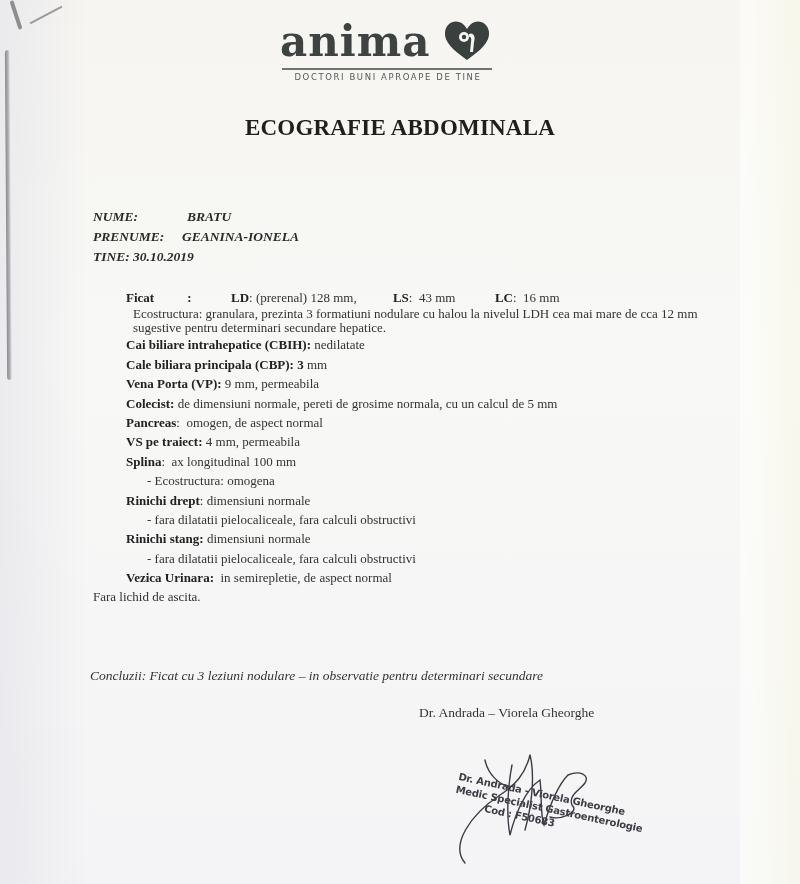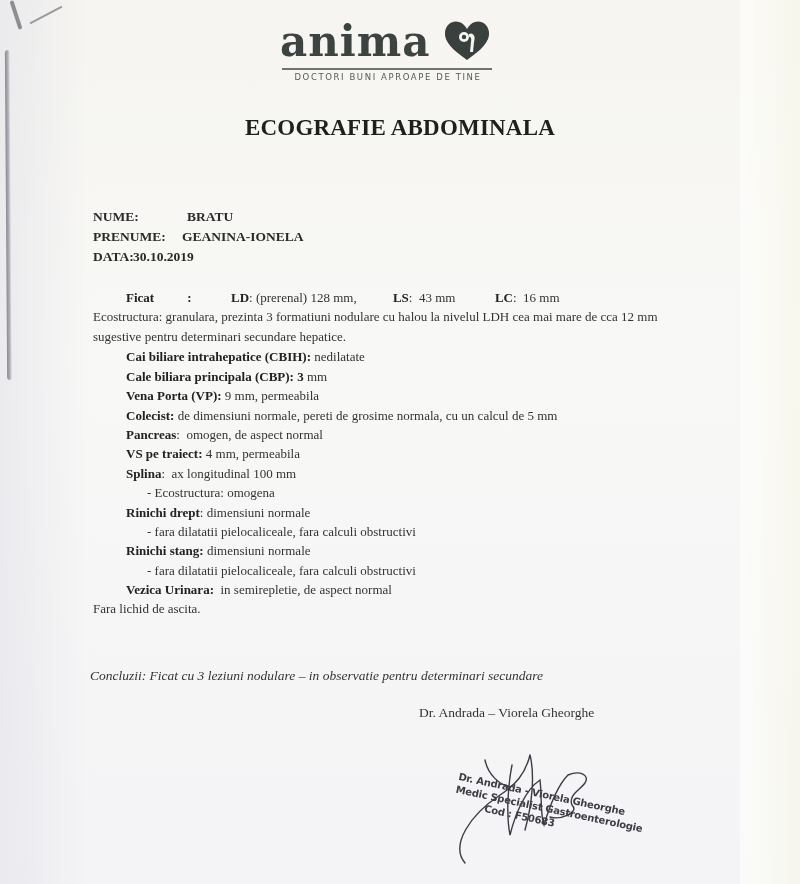--- a/index.html
+++ b/index.html
@@ -102,20 +102,21 @@
       color: #1f1f1f;
       letter-spacing: 0.2px;
     }
 
     .patient {
       position: absolute;
       left: 93px; top: 207px;
       font-size: 13.5px;
       font-weight: bold;
       color: #2a2a2a;
+      font-style: italic;
     }
     .patient .row { height: 20px; line-height: 20px; white-space: nowrap; }
     .patient .lbl { display: inline-block; }
     .patient .lbl.nume { width: 94px; }
     .patient .lbl.prenume { width: 89px; }
     .patient .lbl.data { width: 40px; }
 
     .findings {
       position: absolute;
       left: 93px; top: 288px;
@@ -126,22 +127,23 @@
     .findings .line {
       height: 19.4px;
       line-height: 19.4px;
       white-space: nowrap;
     }
     .findings b { color: #222; margin-left: 33px; }
     .findings .indent { padding-left: 54px; }
     .findings .wrap {
       white-space: normal;
       height: auto;
-      line-height: 20px;
+      line-height: 14px;
       width: 590px;
+      margin-left: 40px;
     }
 
     .conclusion {
       position: absolute;
       left: 90px; top: 668px;
       font-size: 13.5px;
       color: #333;
       white-space: nowrap;
       font-style: italic;
     }
@@ -197,21 +199,21 @@
   <div class="title">ECOGRAFIE ABDOMINALA</div>
 
   <div class="patient">
     <div class="row">
       <span class="lbl nume">NUME:</span><span>BRATU</span>
     </div>
     <div class="row">
       <span class="lbl prenume">PRENUME:</span><span>GEANINA-IONELA</span>
     </div>
     <div class="row">
-      <span class="lbl data">DATA:</span><span>30.10.2019</span>
+      <span class="lbl data">TINE:</span><span>30.10.2019</span>
     </div>
   </div>
 
   <div class="findings">
     <div class="line">
       <b>Ficat</b><b>:</b>&nbsp;
       <b>LD</b>: <span>(prerenal) 128 mm,</span>
       <b>LS</b>:&nbsp; <span>43 mm</span>&nbsp;
       <b>LC</b>:&nbsp; <span>16 mm</span>
     </div>

